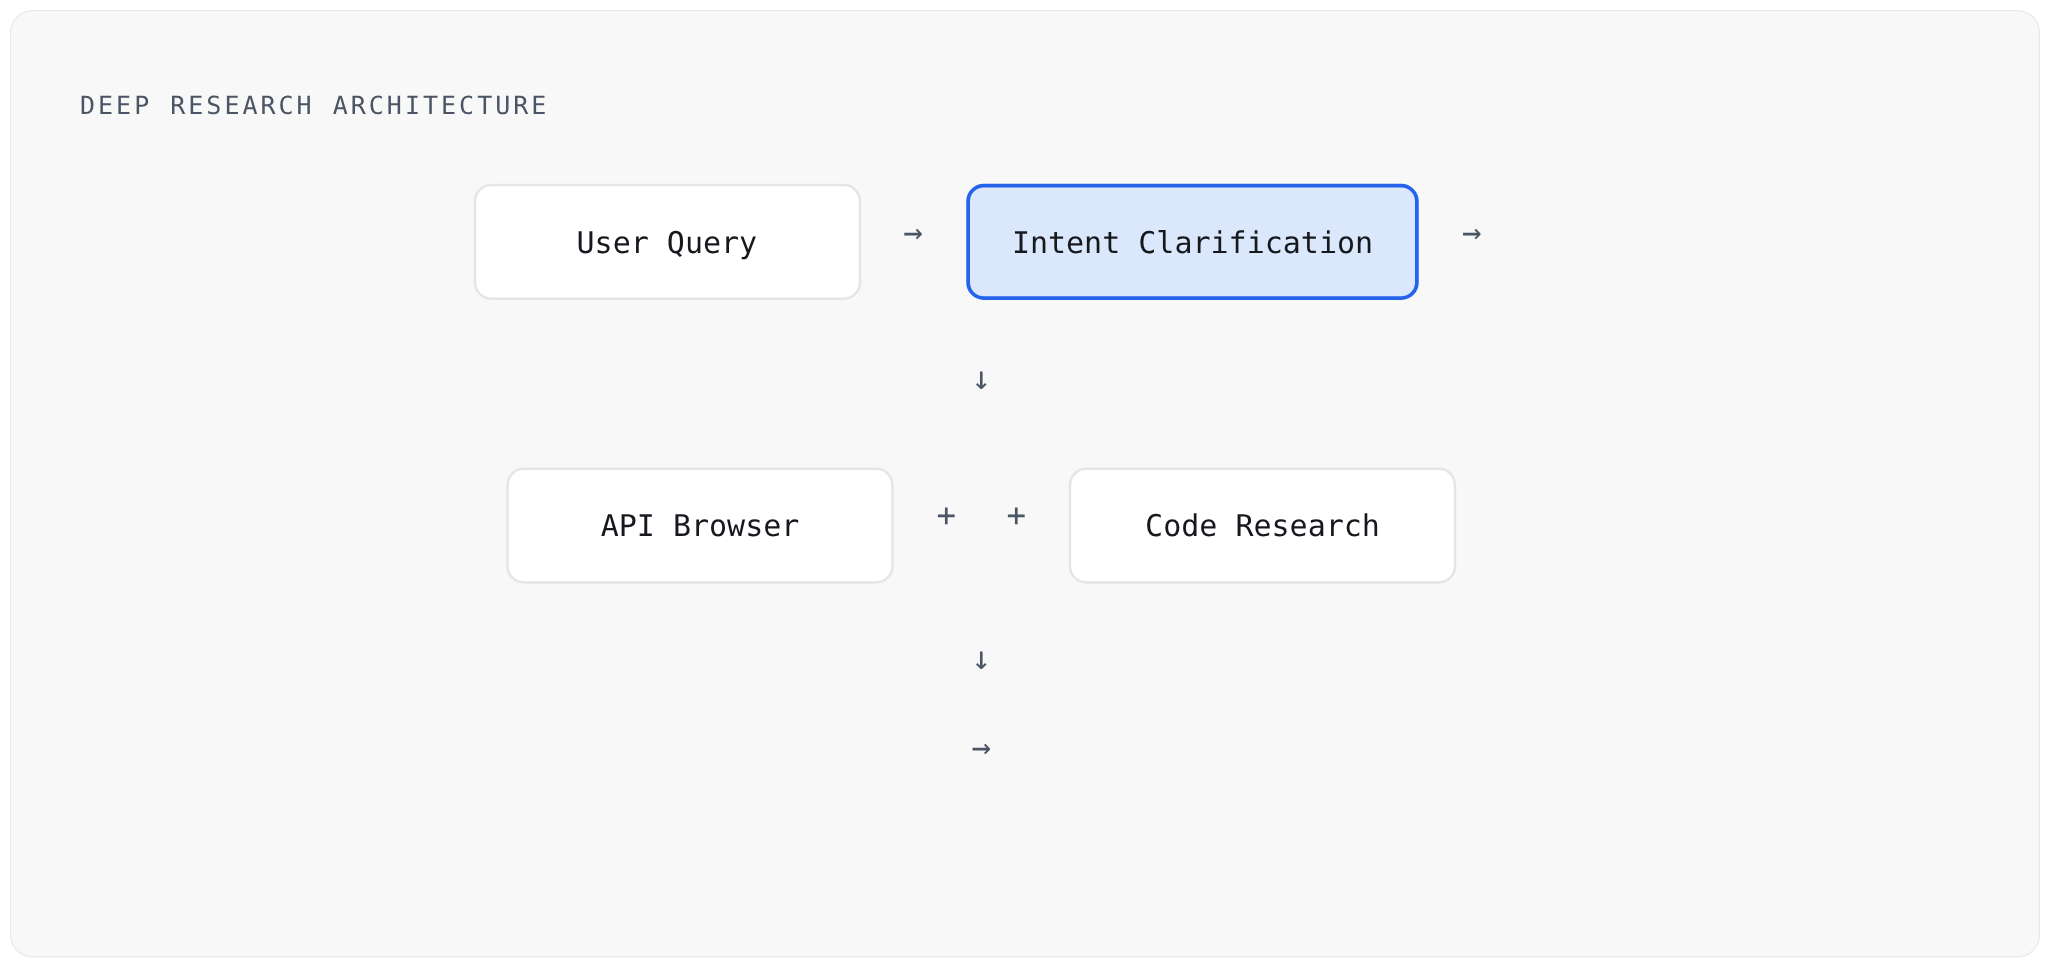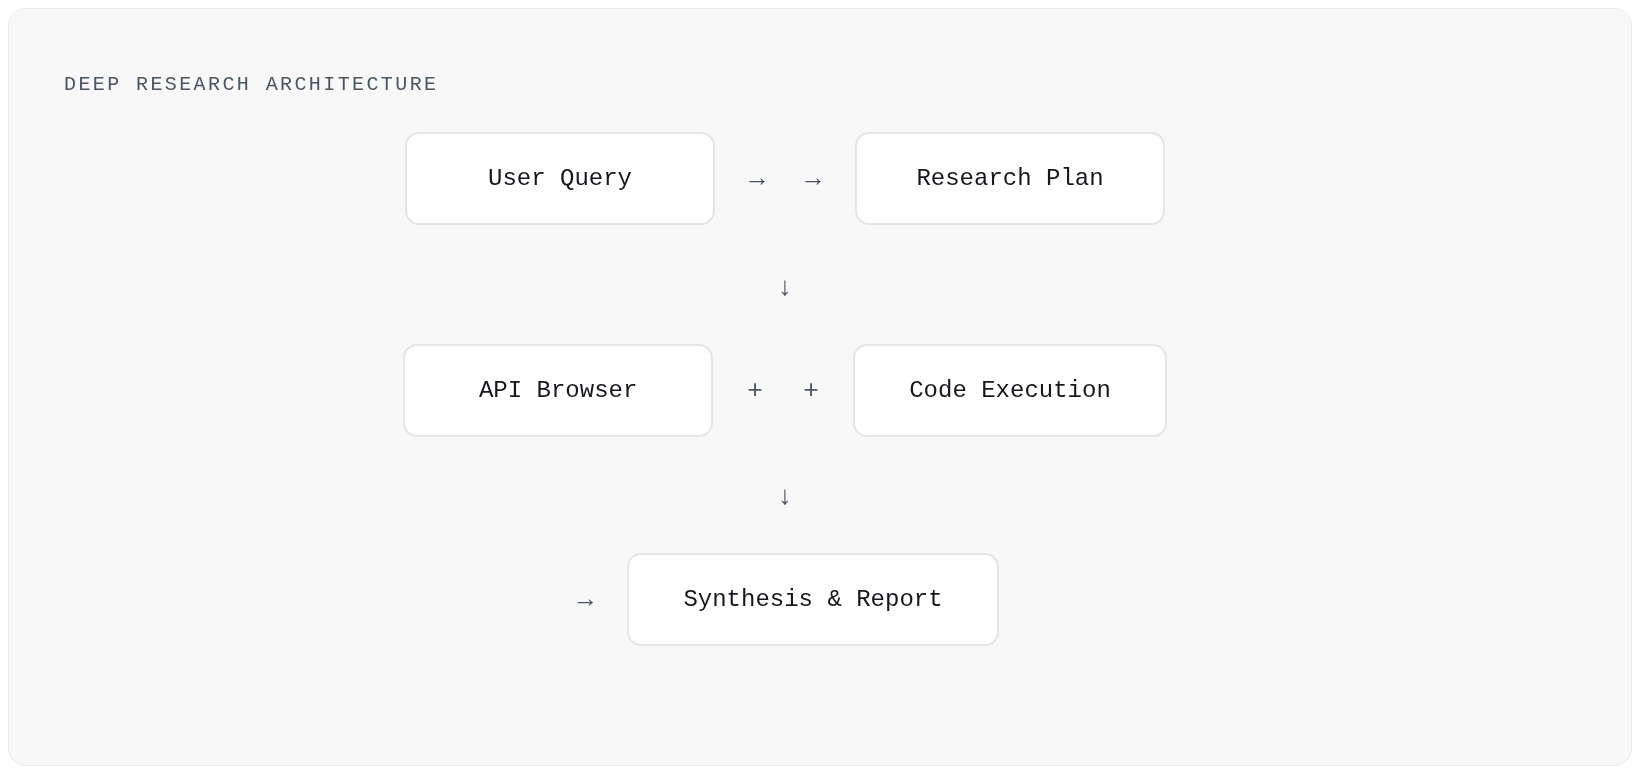--- a/index.html
+++ b/index.html
@@ -6,21 +6,21 @@
     --page-bg:#ffffff;
     --panel-bg:#f8f8f9;
     --panel-border:#e8e9ed;
     --box-bg:#ffffff;
     --box-border:#e4e5e9;
     --box-text:#16181d;
     --hl-border:#2563eb;
     --hl-bg:#dbe8fc;
     --muted:#4b5563;
   }
-  *{margin:0;padding:0;box-sizing:border-box;font-family:Liberation Mono, monospace;}
+  *{margin:0;padding:0;box-sizing:border-box;}
   html,body{width:1640px;height:774px;background:var(--page-bg);
     font-family:"DejaVu Sans Mono",monospace;overflow:hidden;}
   .panel{
     position:absolute;left:8px;top:8px;width:1624px;height:758px;
     background:var(--panel-bg);
     border:1.5px solid var(--panel-border);
     border-radius:18px;
     padding-top:64px;
   }
   .panel-title{
@@ -37,30 +37,31 @@
   }
   .row{
     display:flex;
     justify-content:center;
     align-items:center;
     gap:28px;
   }
   .box{
     height:93px;
     min-width:310px;
-    padding:0 54px;
+    padding:0 34px;
     background:var(--box-bg);
     border:2px solid var(--box-border);
     border-radius:14px;
     display:flex;
     align-items:center;
     justify-content:center;
     font-size:24px;
     color:var(--box-text);
     white-space:nowrap;
+    margin-top:15px;
   }
   .box[data-highlighted="true"]{
     border:3px solid var(--hl-border);
     background:var(--hl-bg);
   }
   .connector{
     width:28px;
     text-align:center;
     font-size:26px;
     color:var(--muted);
@@ -80,34 +81,33 @@
 
 <div class="panel">
 
   <div class="panel-title">DEEP RESEARCH ARCHITECTURE</div>
 
   <div class="diagram">
 
     <div class="row">
       <div class="box" data-highlighted="false">User Query</div>
       <span class="connector">→</span>
+      <div class="box" data-highlighted="true">Intent Clarification</div>
       <span class="connector">→</span>
-      <div class="box" data-highlighted="false">Research Plan</div>
     </div>
 
     <div class="down-row first">↓</div>
 
     <div class="row">
       <div class="box" data-highlighted="false">API Browser</div>
       <span class="connector">+</span>
       <span class="connector">+</span>
-      <div class="box" data-highlighted="false">Code Execution</div>
+      <div class="box" data-highlighted="false">Code Research</div>
     </div>
 
     <div class="down-row second">↓</div>
 
     <div class="row">
       <span class="connector">→</span>
-      <div class="box" data-highlighted="false">Synthesis &amp; Report</div>
     </div>
 
   </div>
 </div>
 
 </body></html>

